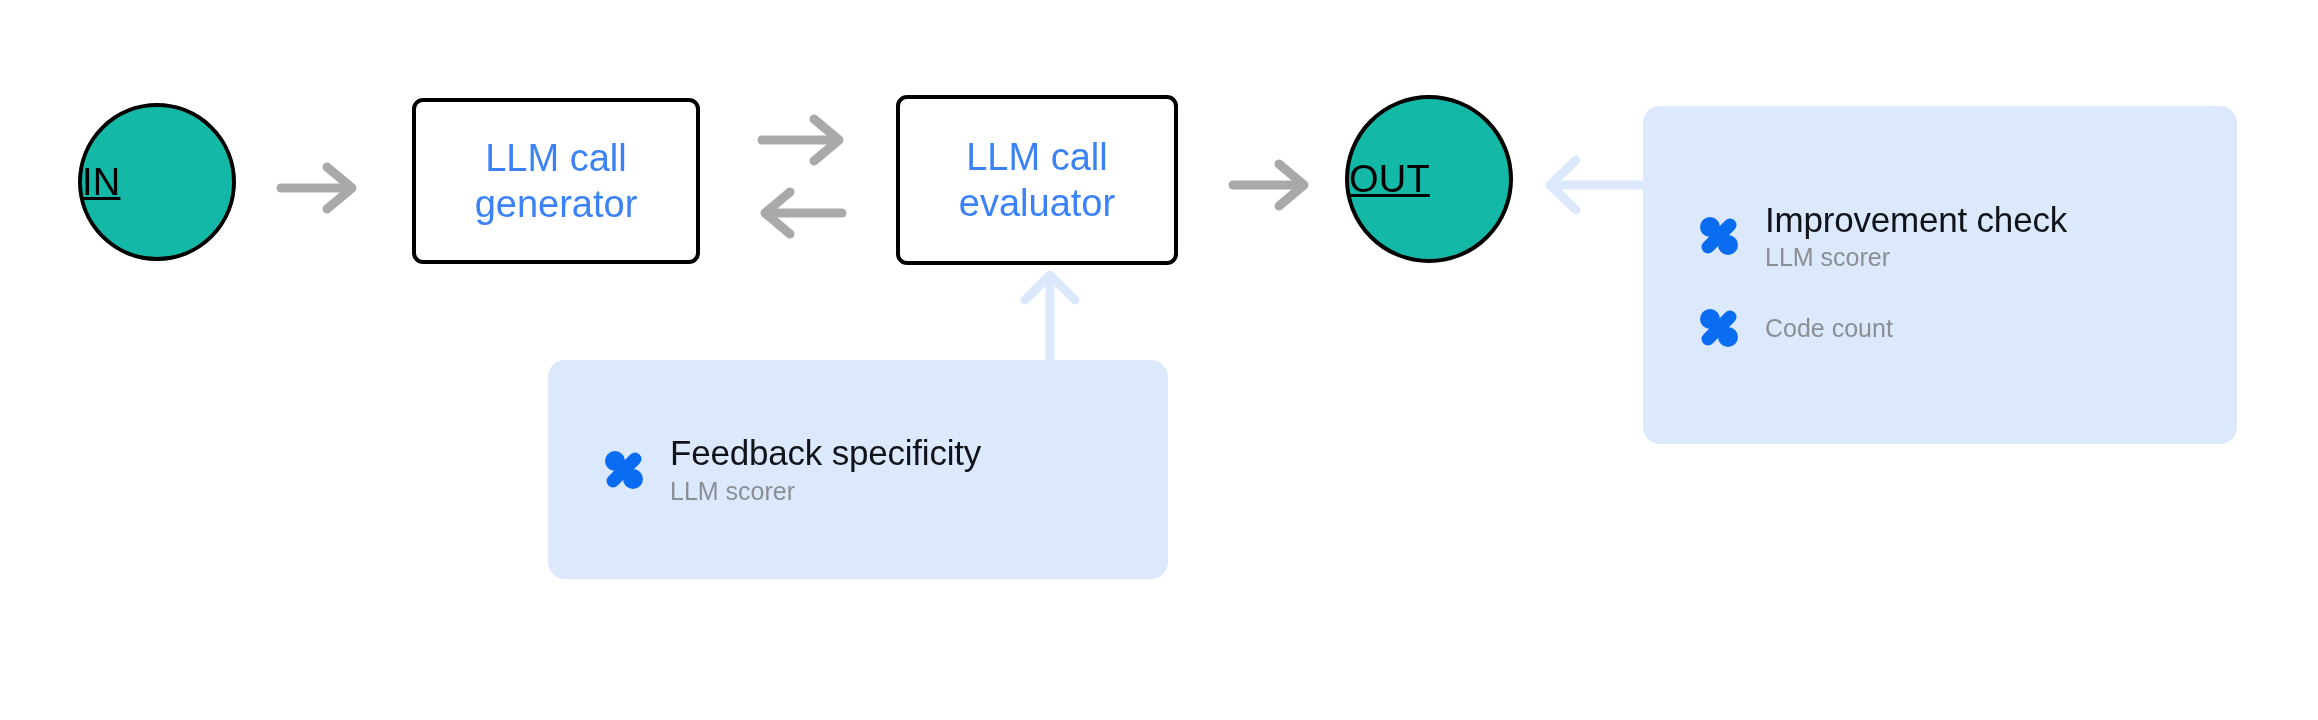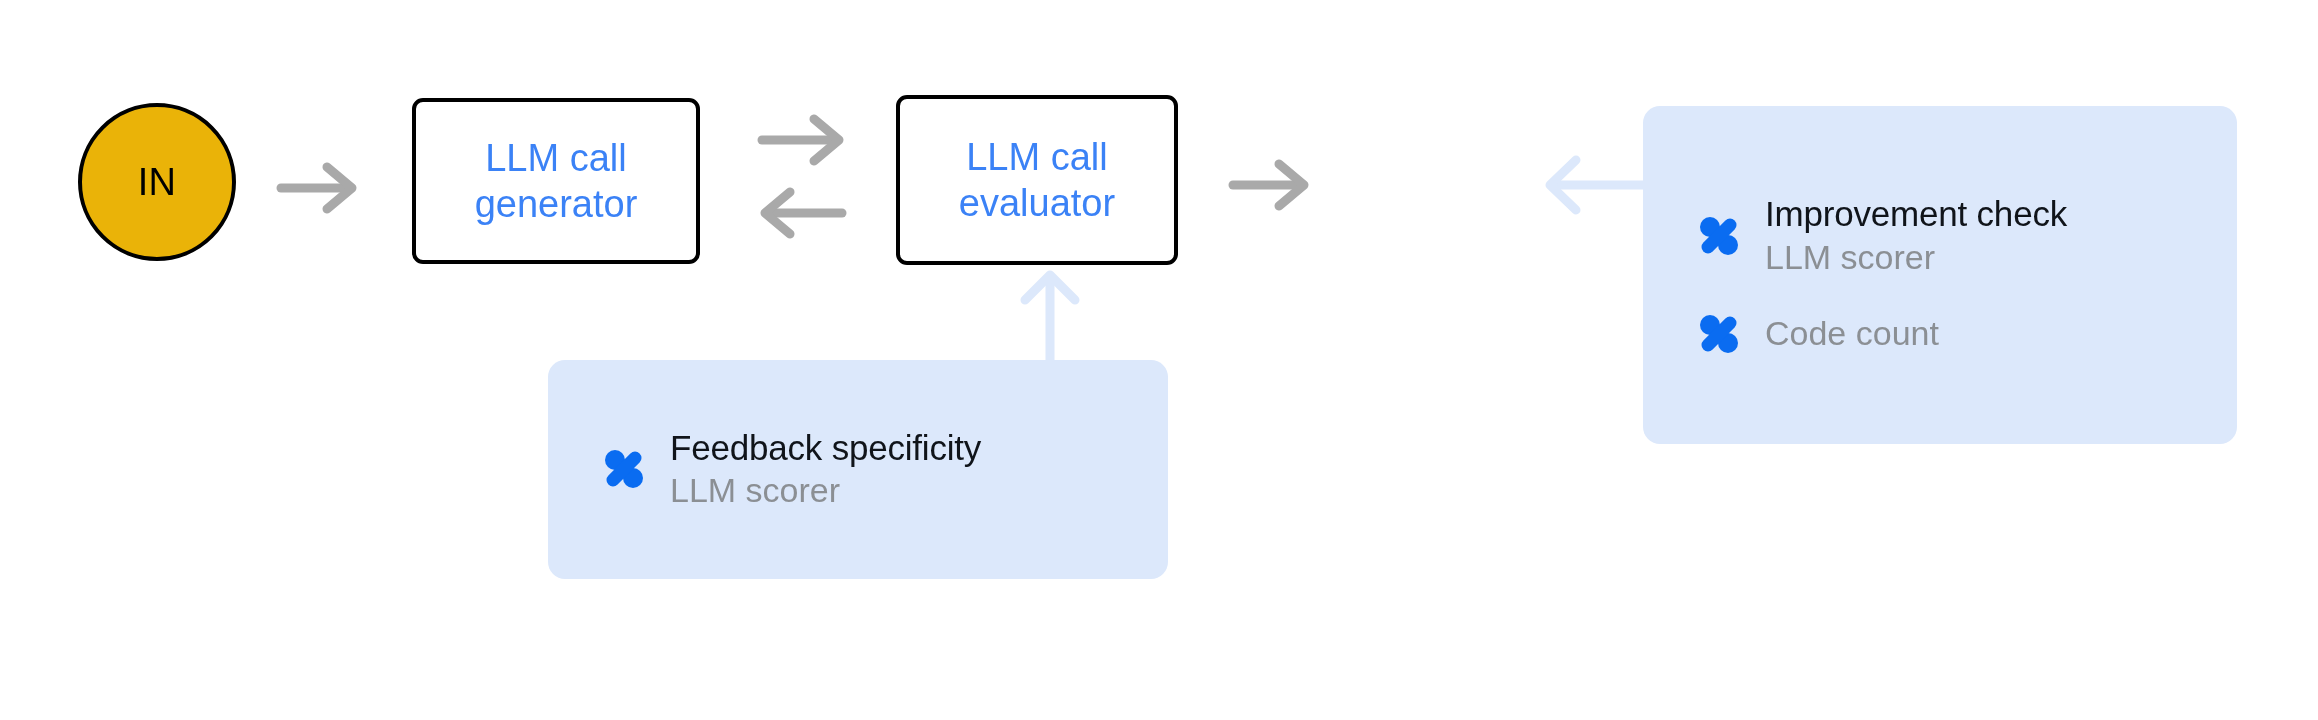--- a/index.html
+++ b/index.html
@@ -21,25 +21,26 @@
     left: 0; top: 0;
     width: 2318px;
     height: 720px;
   }
 
   
   .node-circle {
     position: absolute;
     border: 4px solid #000000;
     border-radius: 50%;
-    background: #eab308;
+    background: #14b8a6;
     display: flex;
     align-items: center;
-    justify-content: center;
-    box-sizing: border-box;
+    justify-content: flex-start;
+    box-sizing: border-box;
+    text-decoration: underline;
   }
   .node-circle .node-label {
     font-size: 38px;
     color: #000000;
     letter-spacing: 0.2px;
     line-height: 1;
   }
 
   #in-node  { left: 78px;  top: 103px; width: 158px; height: 158px; }
   #out-node { left: 1345px; top: 95px; width: 168px; height: 168px; }
@@ -114,21 +115,21 @@
 
   .scorer-text { display: flex; flex-direction: column; gap: 2px; }
 
   .scorer-title {
     font-size: 35px;
     color: #10141a;
     line-height: 1.15;
     letter-spacing: -0.2px;
   }
   .scorer-subtitle {
-    font-size: 34px;
+    font-size: 25px;
     color: #8b8f94;
     line-height: 1.2;
   }
 </style>
 </head>
 <body>
 
 <div id="canvas">
 
   <svg id="arrow-layer" viewBox="0 0 2318 720" width="2318" height="720" xmlns="http://www.w3.org/2000/svg">
@@ -171,20 +172,23 @@
   <div class="node-box" id="generator-node">
     <span class="node-label">LLM call
 generator</span>
   </div>
 
   <div class="node-box" id="evaluator-node">
     <span class="node-label">LLM call
 evaluator</span>
   </div>
 
+  <div class="node-circle" id="out-node">
+    <span class="node-label">OUT</span>
+  </div>
 
   <div class="scorer-card" id="scorer-card-right">
     <div class="scorer-list">
 
       <div class="scorer-row">
         <svg class="scorer-icon" viewBox="0 0 40 44" xmlns="http://www.w3.org/2000/svg">
           <circle cx="11" cy="13" r="10" fill="#0a6cf1"></circle>
           <circle cx="29" cy="31" r="10" fill="#0a6cf1"></circle>
           <line x1="31" y1="11" x2="9" y2="33" stroke="#0a6cf1" stroke-width="13" stroke-linecap="round"></line>
         </svg>

